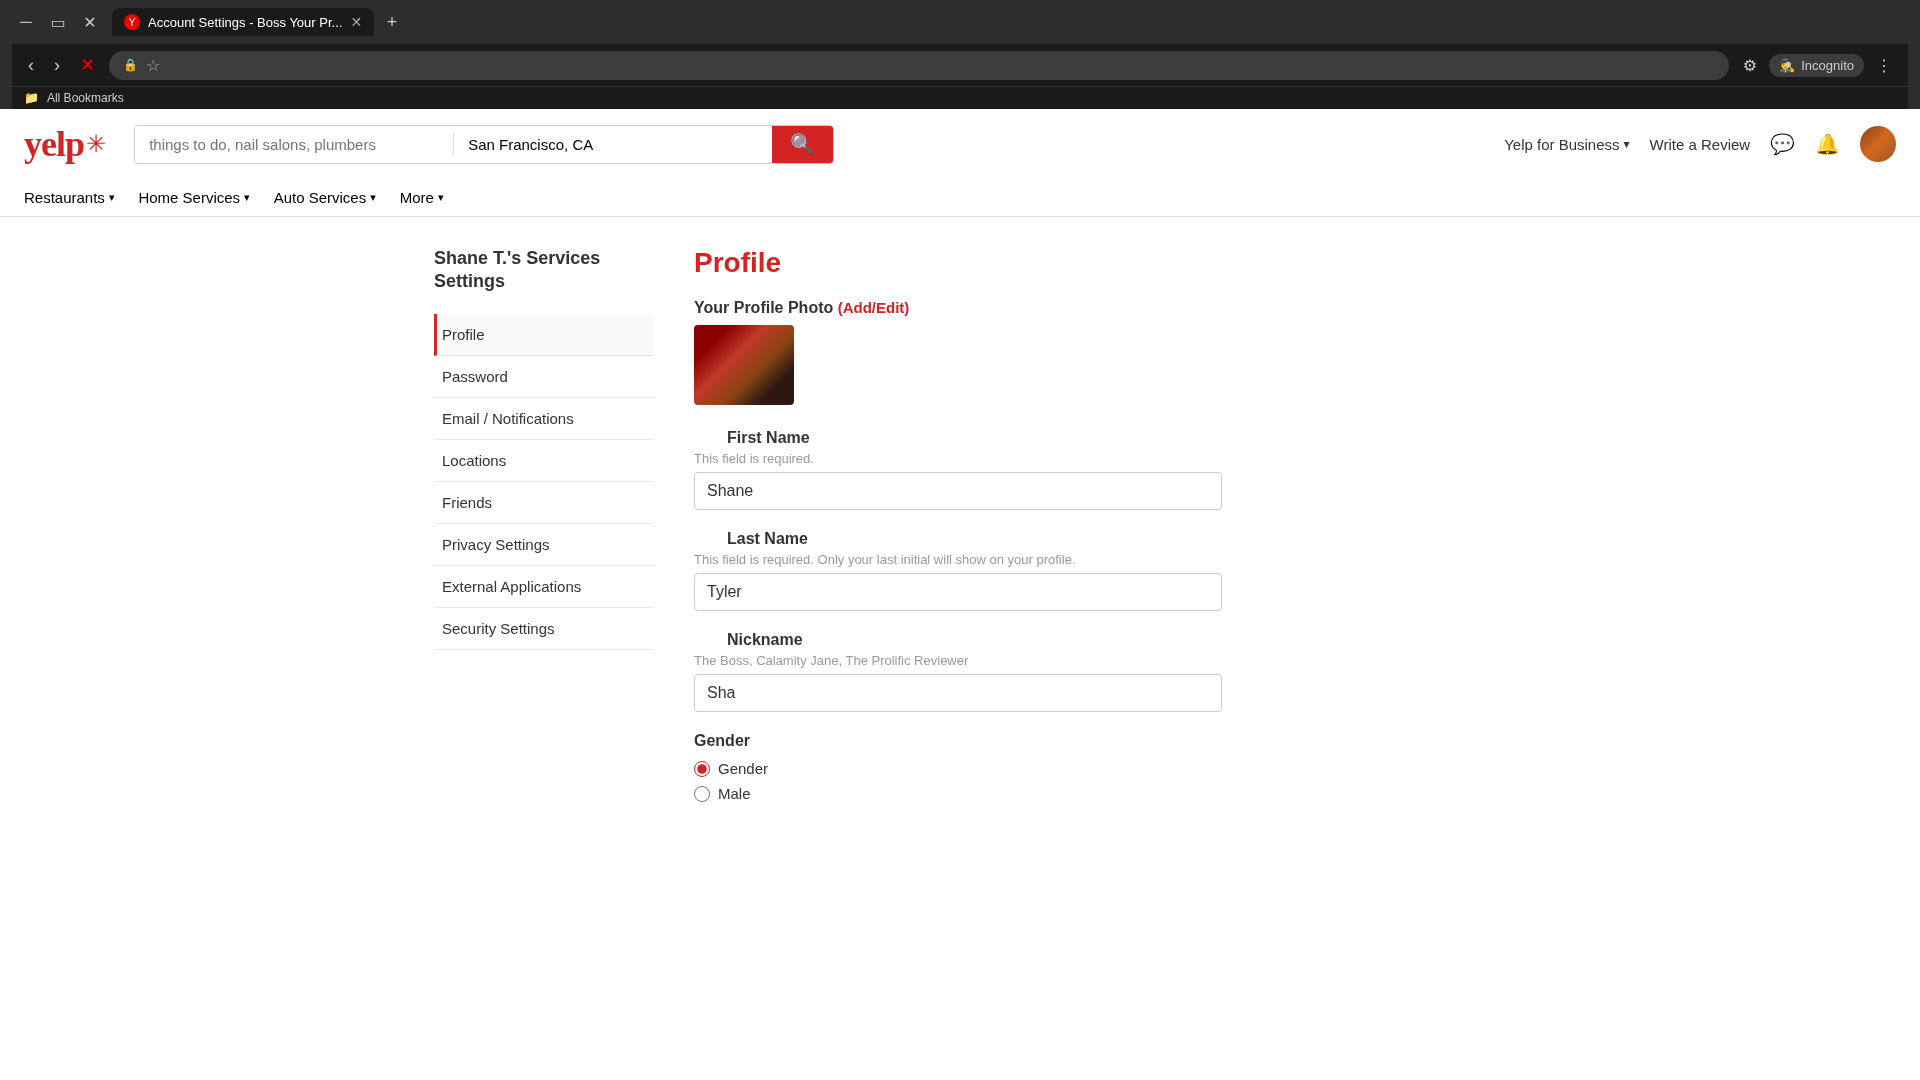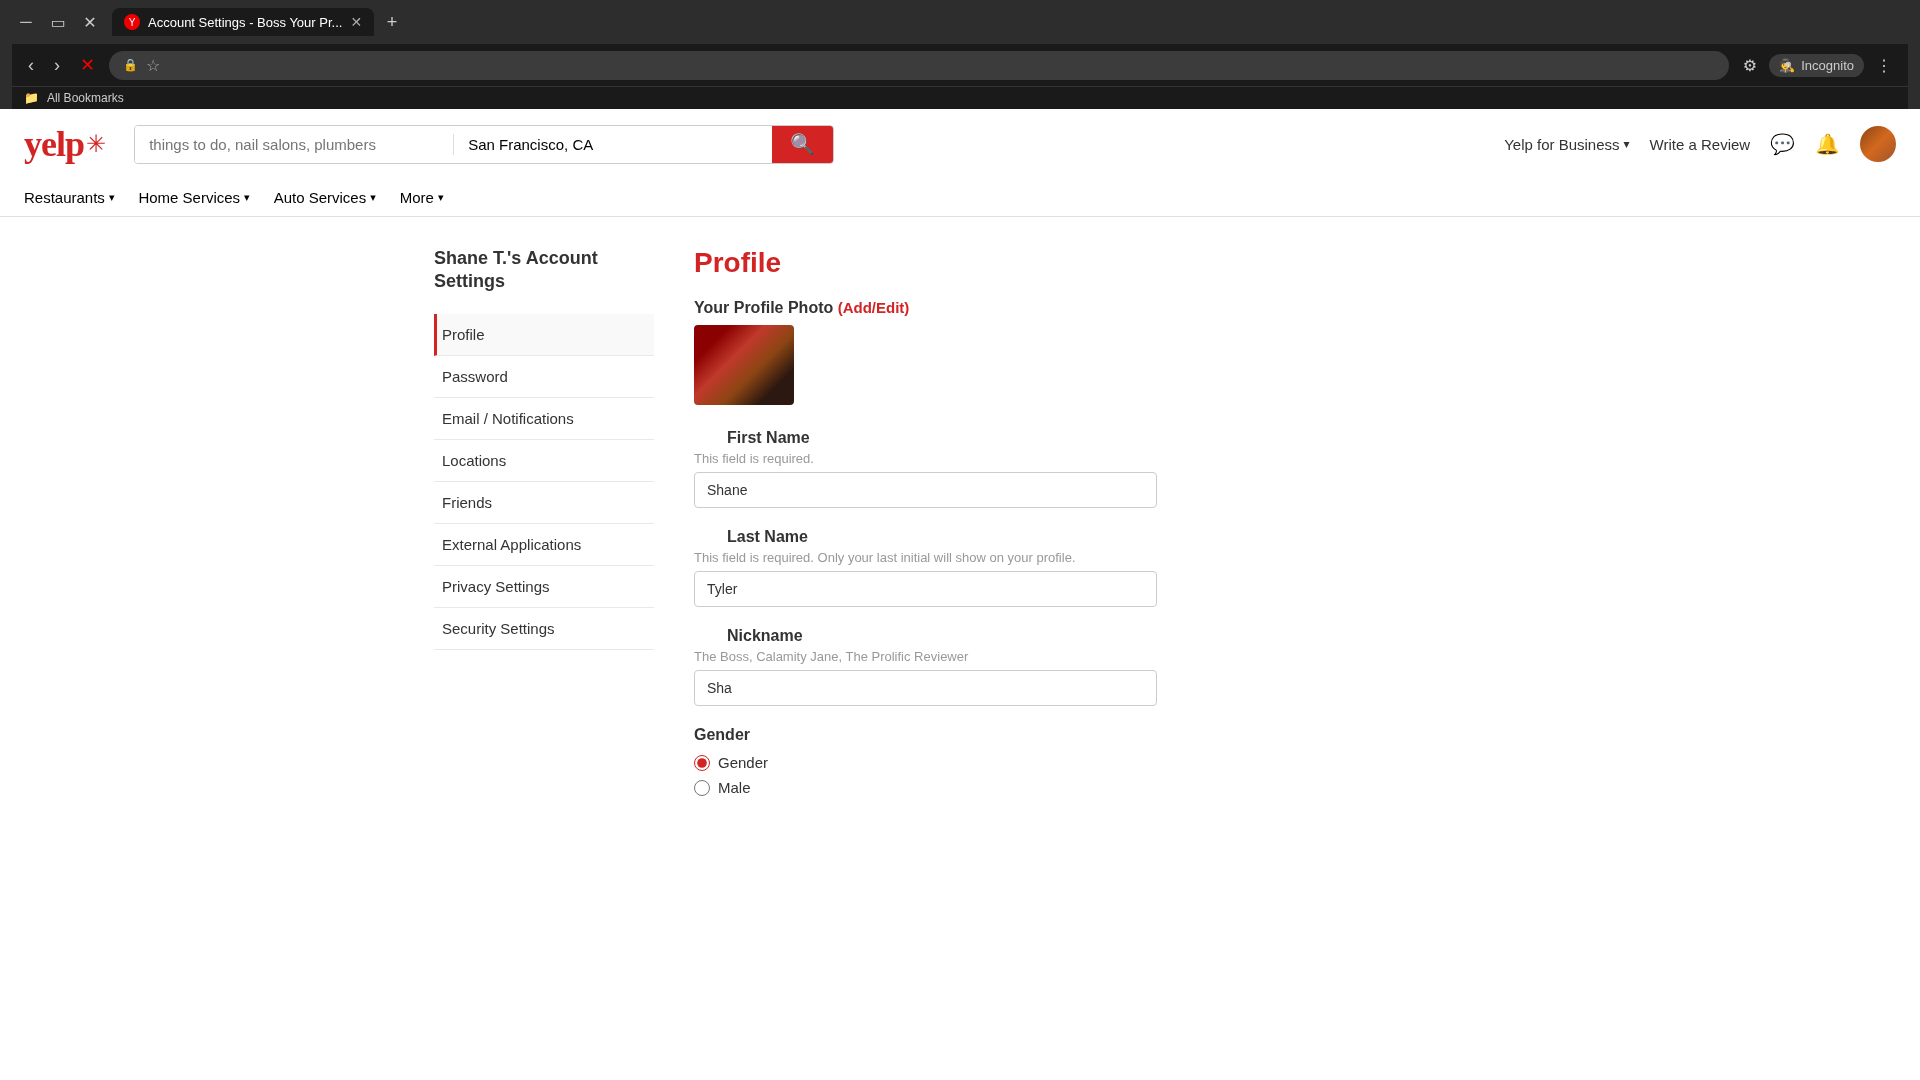--- a/index.html
+++ b/index.html
@@ -323,26 +323,26 @@
       margin-bottom: 4px;
       display: block;
       margin-left: 33px;
     }
     .form-hint {
       font-size: 13px;
       color: #999;
       margin-bottom: 6px;
     }
     .form-input {
-      width: 463px;
+      width: 528px;
       max-width: 100%;
       padding: 9px 12px;
       border: 1px solid #ccc;
       border-radius: 4px;
-      font-size: 14px;
+      font-size: 16px;
       outline: none;
       color: #333;
     }
     .gender-section { margin-bottom: 16px; }
     .gender-label {
       font-size: 16px;
       font-weight: 600;
       color: #333;
       margin-bottom: 10px;
       display: block;
@@ -451,42 +451,42 @@
     <div class="nav-item">
       <span>More</span>
       <span class="chevron">▾</span>
     </div>
   </div>
 </div>
 
 <div class="page-content">
 
   <aside class="sidebar">
-    <h2 class="sidebar-title">Shane T.'s Account Settings</h2>
+    <h2 class="sidebar-title">Shane T.'s Services Settings</h2>
     <ul class="sidebar-nav">
       <li class="active">
         <a>Profile</a>
       </li>
       <li>
         <a>Password</a>
       </li>
       <li>
         <a>Email / Notifications</a>
       </li>
       <li>
         <a>Locations</a>
       </li>
       <li>
         <a>Friends</a>
       </li>
       <li>
+        <a>Privacy Settings</a>
+      </li>
+      <li>
         <a>External Applications</a>
-      </li>
-      <li>
-        <a>Privacy Settings</a>
       </li>
       <li>
         <a>Security Settings</a>
       </li>
     </ul>
   </aside>
 
   <main class="main-content">
     <h1 class="section-title">Profile</h1>
 

